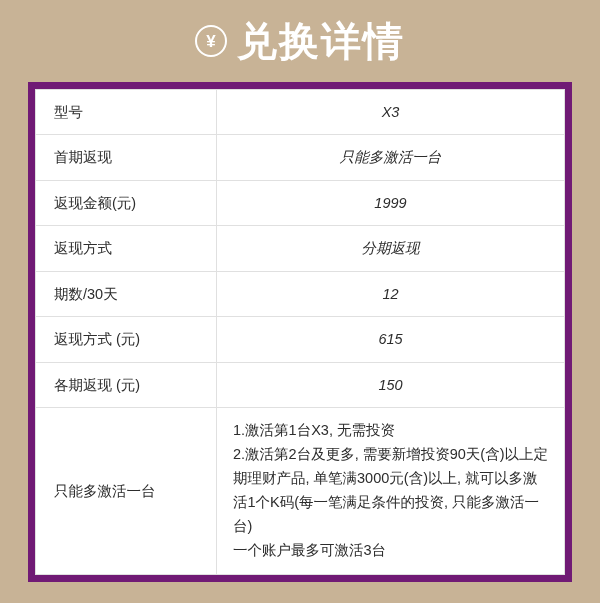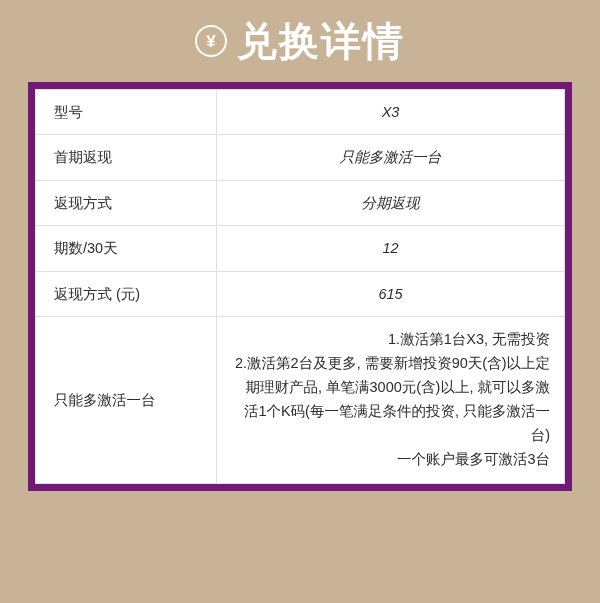--- a/index.html
+++ b/index.html
@@ -72,21 +72,21 @@
   td.label {
     width: 152px;
     text-align: left;
     padding-left: 18px;
   }
   td.value {
     text-align: center;
     font-style: italic;
   }
   td.value-left {
-    text-align: right;
+    text-align: left;
     padding-left: 16px;
     padding-right: 14px;
   }
   .multi-line {
     white-space: pre-line;
     line-height: 1.65;
   }
 </style>
 </head>
 <body>
@@ -105,30 +105,38 @@
       <tbody>
         <tr>
           <td class="label">型号</td>
           <td class="value">X3</td>
         </tr>
         <tr>
           <td class="label">首期返现</td>
           <td class="value">只能多激活一台</td>
         </tr>
         <tr>
+          <td class="label">返现金额(元)</td>
+          <td class="value">1999</td>
+        </tr>
+        <tr>
           <td class="label">返现方式</td>
           <td class="value">分期返现</td>
         </tr>
         <tr>
           <td class="label">期数/30天</td>
           <td class="value">12</td>
         </tr>
         <tr>
           <td class="label">返现方式 (元)</td>
           <td class="value">615</td>
+        </tr>
+        <tr>
+          <td class="label">各期返现 (元)</td>
+          <td class="value">150</td>
         </tr>
         <tr>
           <td class="label">只能多激活一台</td>
           <td class="value-left multi-line">1.激活第1台X3, 无需投资
 2.激活第2台及更多, 需要新增投资90天(含)以上定期理财产品, 单笔满3000元(含)以上, 就可以多激活1个K码(每一笔满足条件的投资, 只能多激活一台)
 一个账户最多可激活3台</td>
         </tr>
       </tbody>
     </table>
   </div>

